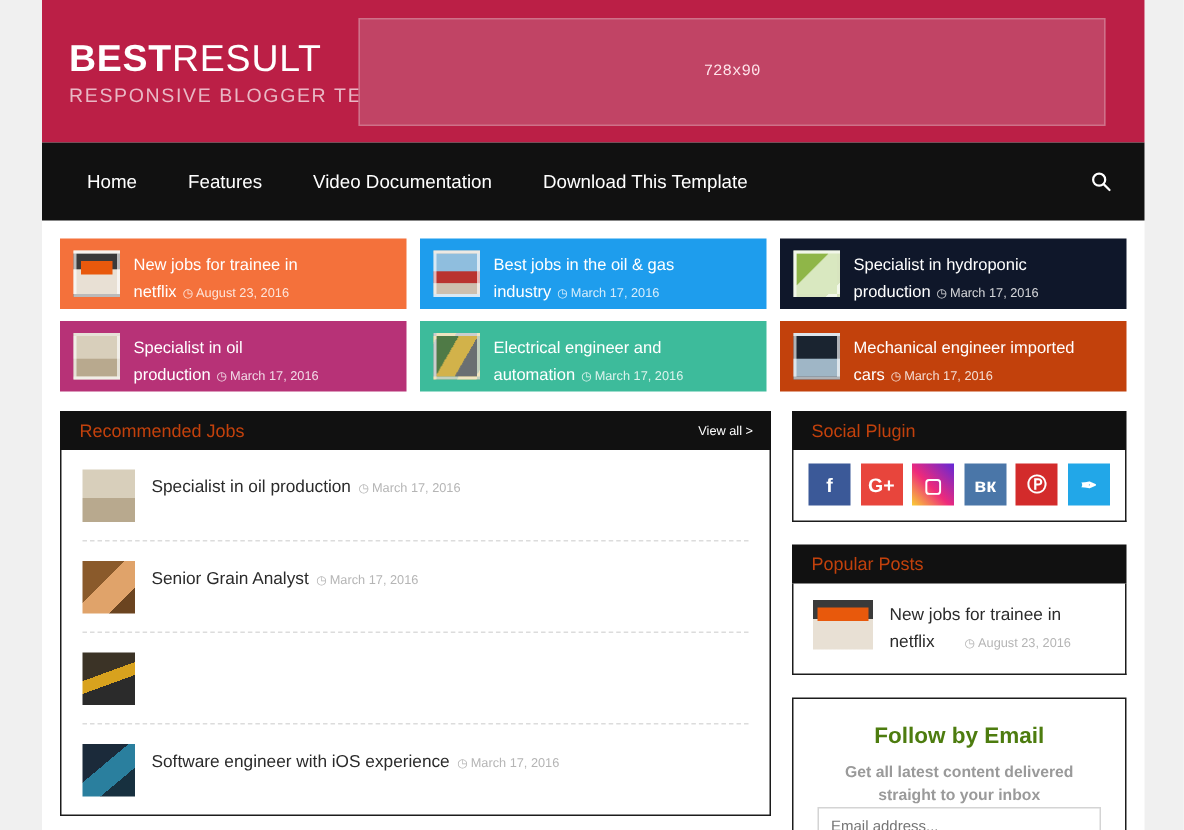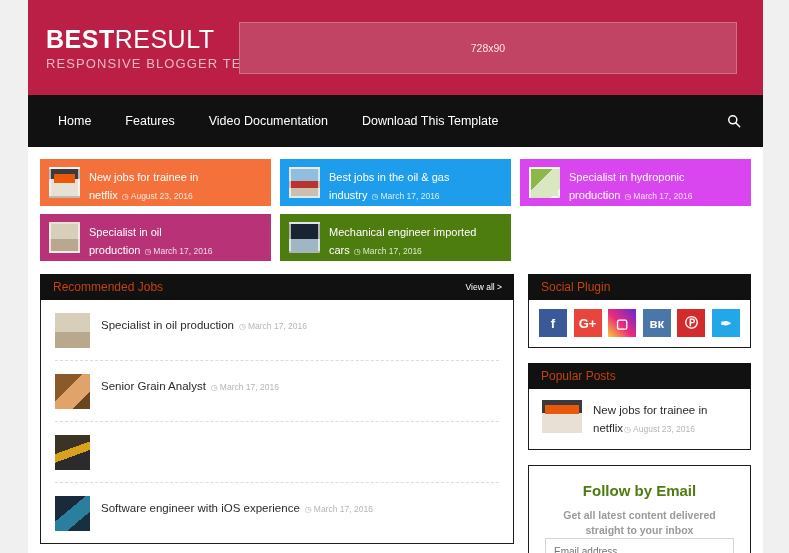--- a/index.html
+++ b/index.html
@@ -37,27 +37,28 @@
   .logo-title span { font-weight: 300; }
   .logo-sub {
     color: #e9b8c5;
     font-size: 13px;
     letter-spacing: 1.1px;
     margin-top: 3px;
     white-space: nowrap;
   }
   .ad-banner {
     flex: 1;
-    height: 52px;
+    height: 72px;
     margin-left: 9px;
     background: #c14465;
     border: 1px solid #cf7189;
     display: flex;
     align-items: center;
     justify-content: center;
+    font-family: Liberation Mono, monospace;
   }
   .ad-banner-text { color: #ffe3ea; font-size: 10.5px; }
 
   
   .nav {
     background: #111111;
     height: 52px;
     display: flex;
     align-items: center;
     padding: 0 18px 0 20px;
@@ -218,21 +219,21 @@
 
   
   .pop-body {
     border: 1px solid #1c1c1c;
     border-top: none;
     padding: 11px 13px 13px 13px;
   }
   .pop-item { display: flex; align-items: flex-start; cursor: pointer; }
   .pop-thumb { width: 40px; height: 33px; flex: 0 0 40px; margin-right: 11px; }
   .pop-title { color: #2b2b2b; font-size: 11.5px; line-height: 16px; display: inline; }
-  .pop-date { color: #b5b5b5; font-size: 8.5px; margin-left: 1px; white-space: nowrap; }
+  .pop-date { color: #b5b5b5; font-size: 8.5px; margin-left: 20px; white-space: nowrap; }
 
   
   .follow {
     border: 1px solid #1c1c1c;
     padding: 16px 16px 14px 16px;
     text-align: center;
   }
   .follow-title {
     font-size: 15px;
     font-weight: 700;
@@ -293,29 +294,33 @@
 
     <div class="featured">
         <div class="fcard" style="background: rgb(244, 113, 59);">
           <div class="fthumb th-netflix"></div>
           <div class="fcard-body"><span class="fcard-title">New jobs for trainee in netflix</span><span class="fcard-date"><span class="clock">◷</span><span>August 23, 2016</span></span></div>
         </div>
         <div class="fcard" style="background: rgb(30, 157, 237);">
           <div class="fthumb th-oilgas"></div>
           <div class="fcard-body"><span class="fcard-title">Best jobs in the oil &amp; gas industry</span><span class="fcard-date"><span class="clock">◷</span><span>March 17, 2016</span></span></div>
         </div>
-        <div class="fcard" style="background: #d946ef;">
+        <div class="fcard" style="background: #0f172a;">
           <div class="fthumb th-hydro"></div>
           <div class="fcard-body"><span class="fcard-title">Specialist in hydroponic production</span><span class="fcard-date"><span class="clock">◷</span><span>March 17, 2016</span></span></div>
         </div>
         <div class="fcard" style="background: rgb(183, 50, 119);">
           <div class="fthumb th-oilprod"></div>
           <div class="fcard-body"><span class="fcard-title">Specialist in oil production</span><span class="fcard-date"><span class="clock">◷</span><span>March 17, 2016</span></span></div>
         </div>
-        <div class="fcard" style="background: #4d7c0f;">
+        <div class="fcard" style="background: rgb(61, 187, 155);">
+          <div class="fthumb th-elec"></div>
+          <div class="fcard-body"><span class="fcard-title">Electrical engineer and automation</span><span class="fcard-date"><span class="clock">◷</span><span>March 17, 2016</span></span></div>
+        </div>
+        <div class="fcard" style="background: #c2410c;">
           <div class="fthumb th-cars"></div>
           <div class="fcard-body"><span class="fcard-title">Mechanical engineer imported cars</span><span class="fcard-date"><span class="clock">◷</span><span>March 17, 2016</span></span></div>
         </div>
       </div>
 
     <div class="cols">
 
       <div class="col-main">
         <div class="widget">
           <div class="widget-head">

